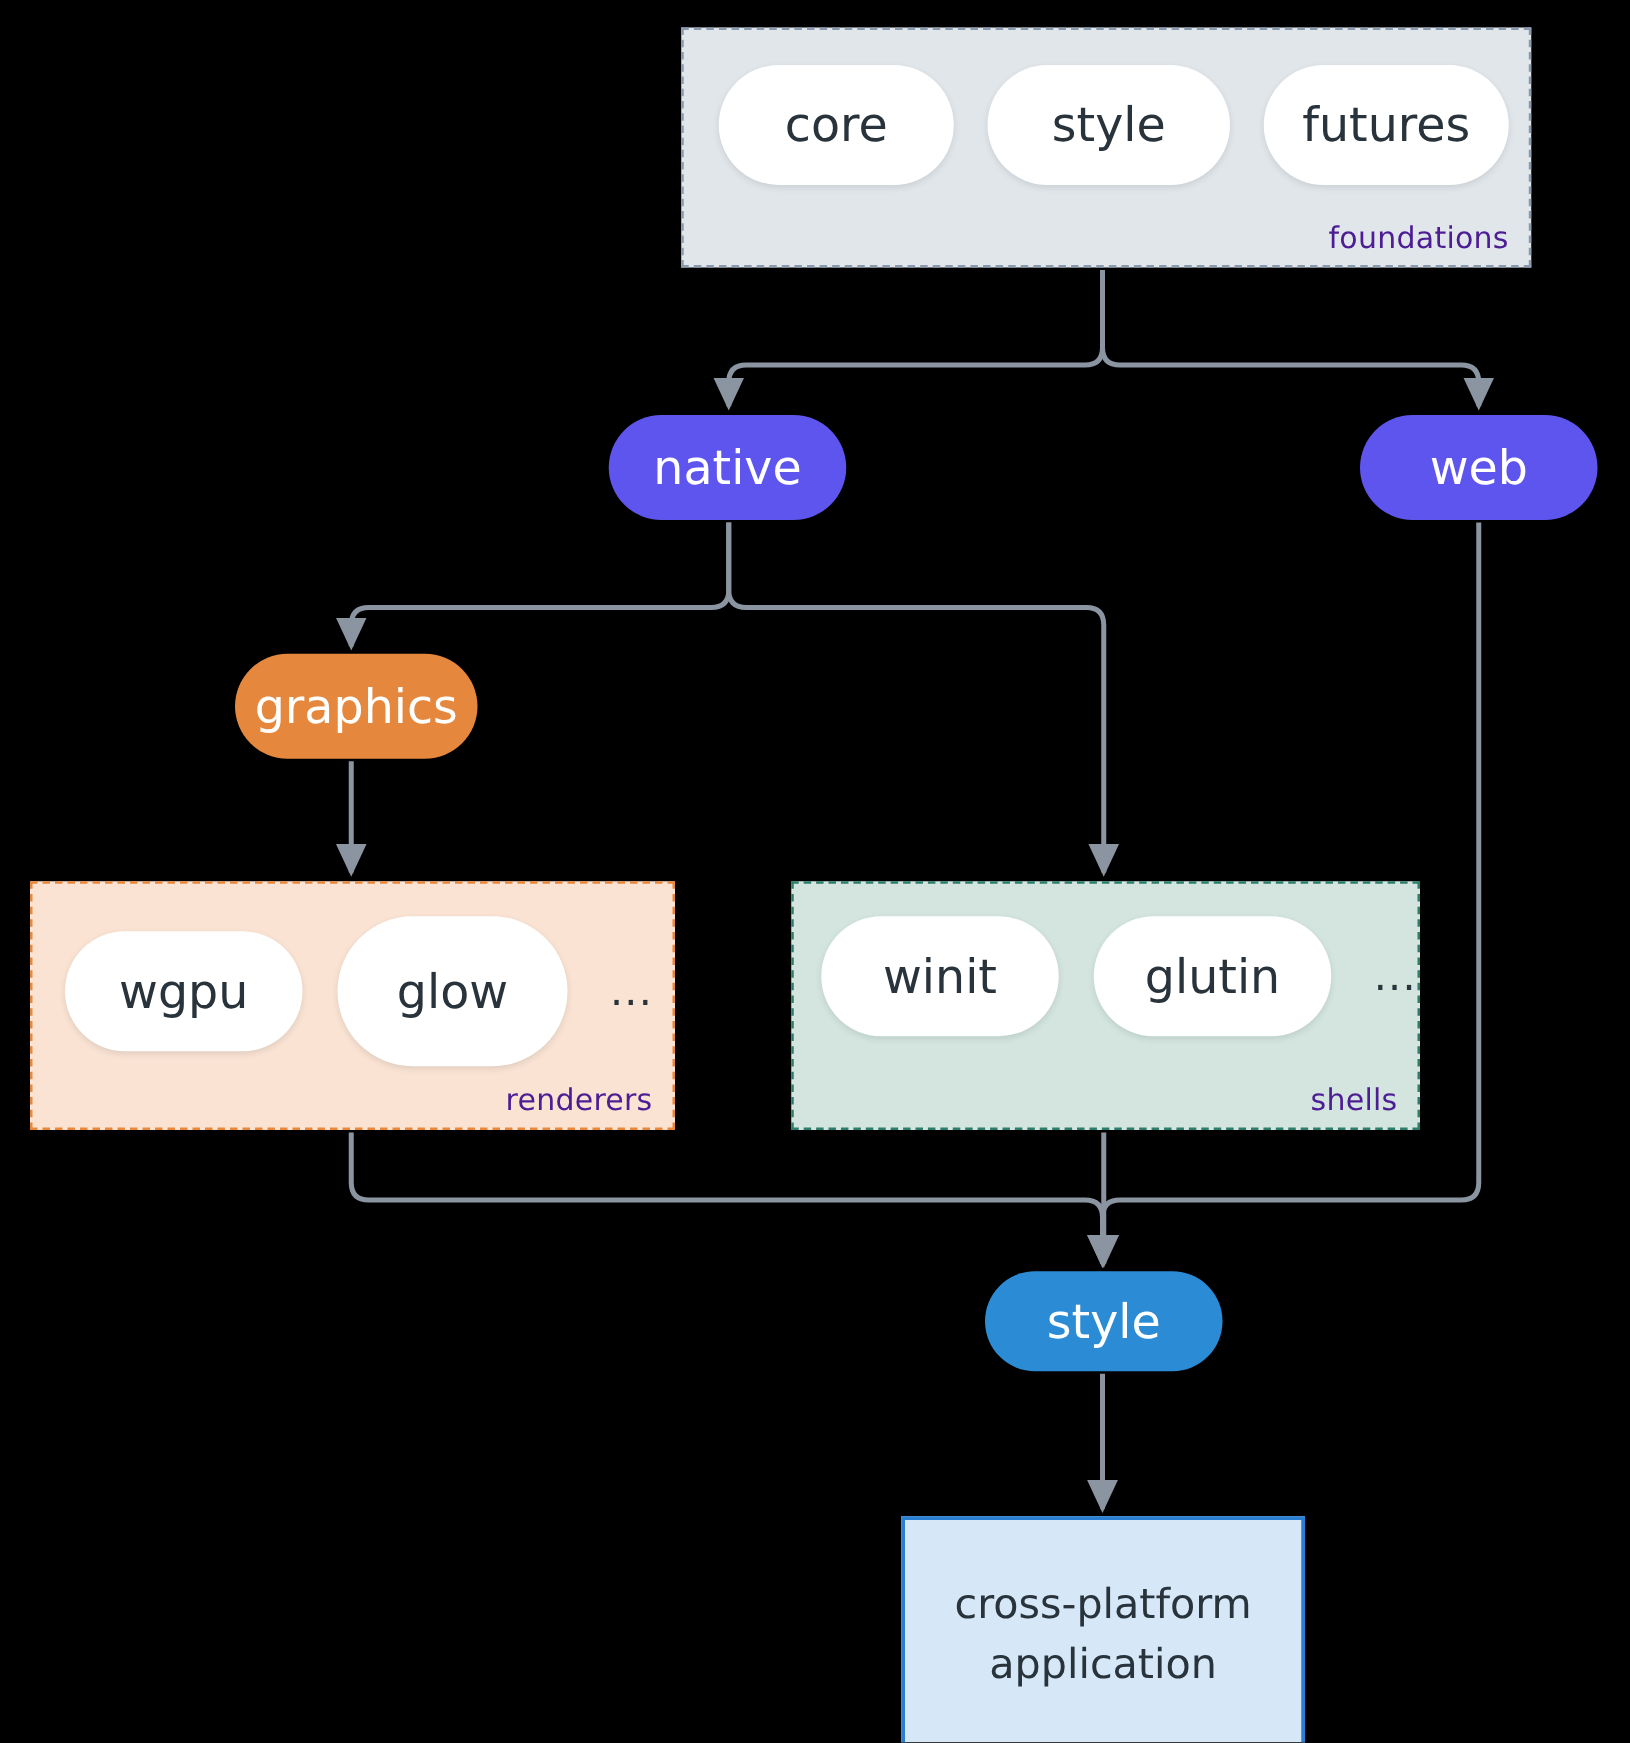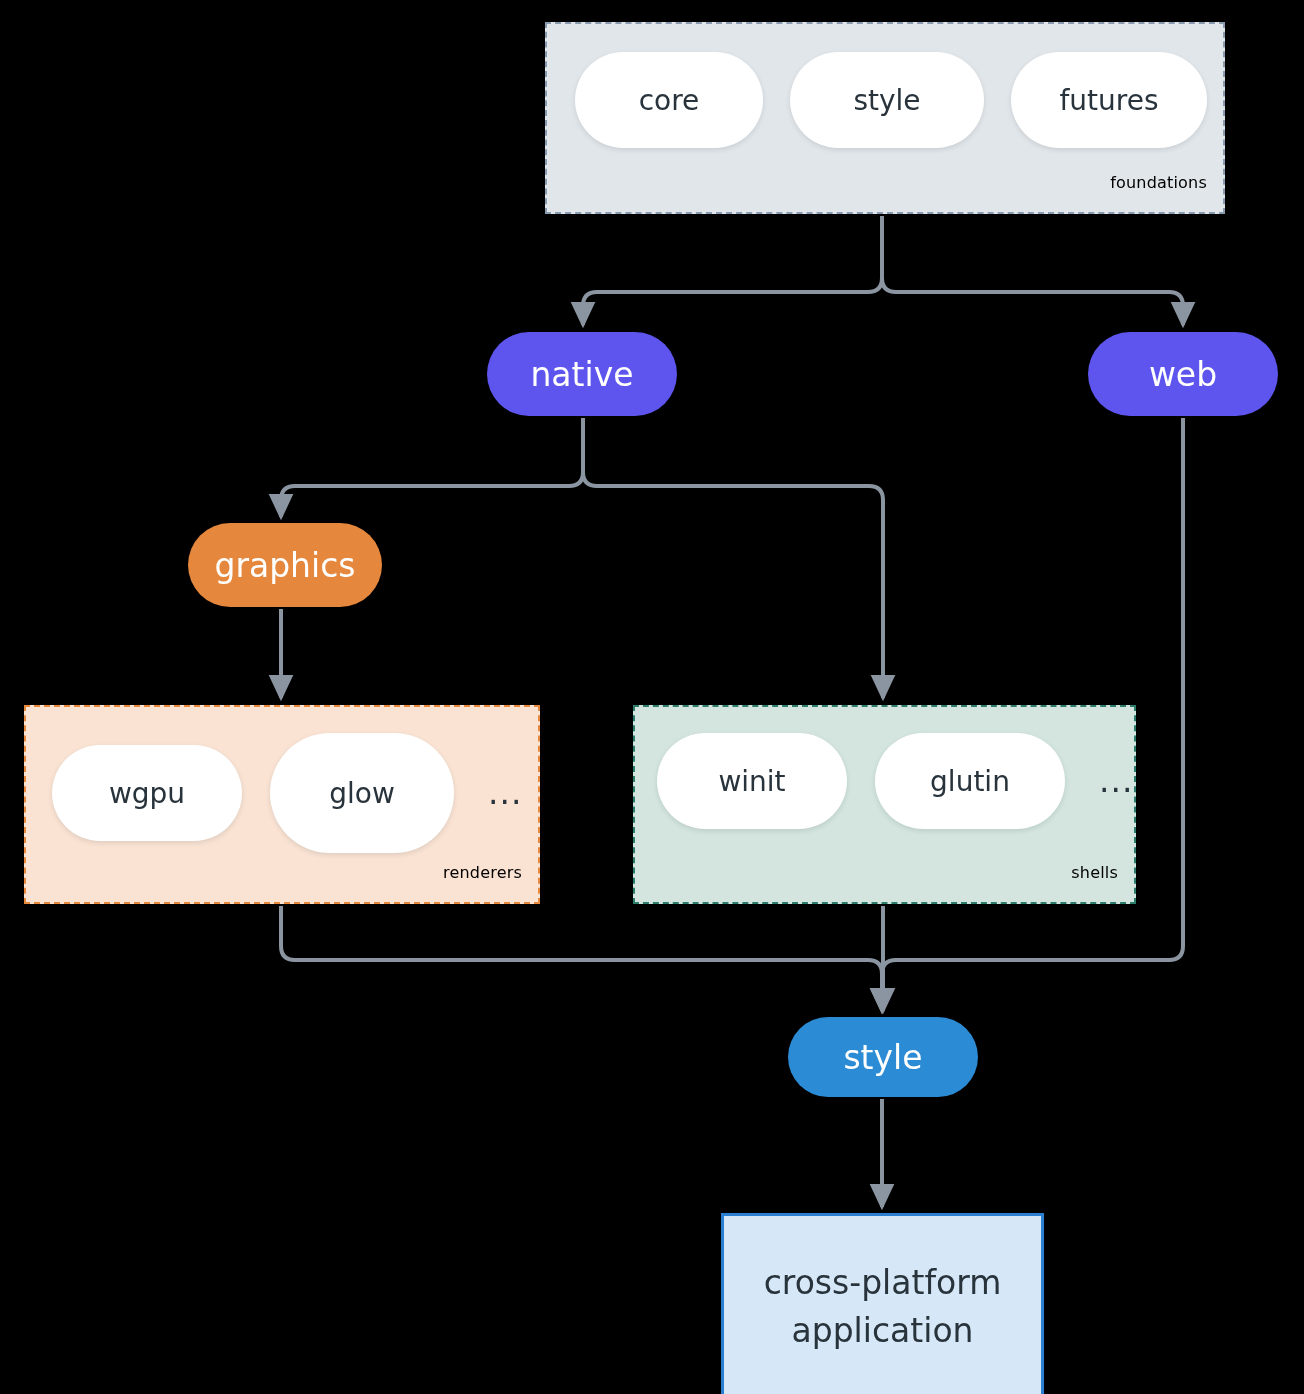--- a/index.html
+++ b/index.html
@@ -28,23 +28,23 @@
   }
 
   
   .group {
     position: absolute;
     box-sizing: border-box;
   }
   .group-label {
     position: absolute;
     right: 16px;
-    bottom: 20px;
-    font-size: 16px;
-    color: #000000;
+    bottom: 8px;
+    font-size: 24px;
+    color: #4c1d95;
     letter-spacing: 0.2px;
     white-space: nowrap;
   }
   .group-row {
     position: absolute;
     left: 0;
     top: 0;
     display: flex;
     align-items: center;
   }
@@ -94,21 +94,21 @@
   }
 
   
   .pill-white {
     display: flex;
     align-items: center;
     justify-content: center;
     background: #ffffff;
     border-radius: 999px;
     color: #28333b;
-    font-size: 28px;
+    font-size: 38px;
     box-shadow: 0 2px 5px rgba(40, 51, 59, 0.13);
     box-sizing: border-box;
   }
   .pill-core     { width: 188px; height: 96px; }
   .pill-futures  { width: 196px; height: 96px; }
   .pill-style    { width: 194px; height: 96px; }
   .pill-wgpu     { width: 190px; height: 96px; }
   .pill-glow     { width: 184px; height: 120px; }
   .pill-winit    { width: 190px; height: 96px; }
   .pill-glutin   { width: 190px; height: 96px; }
@@ -123,21 +123,21 @@
   }
 
   
   .node {
     position: absolute;
     display: flex;
     align-items: center;
     justify-content: center;
     border-radius: 999px;
     color: #ffffff;
-    font-size: 33px;
+    font-size: 38px;
     box-sizing: border-box;
     white-space: nowrap;
   }
   .node-native {
     left: 487px;
     top: 332px;
     width: 190px;
     height: 84px;
     background: #5d55ee;
   }

